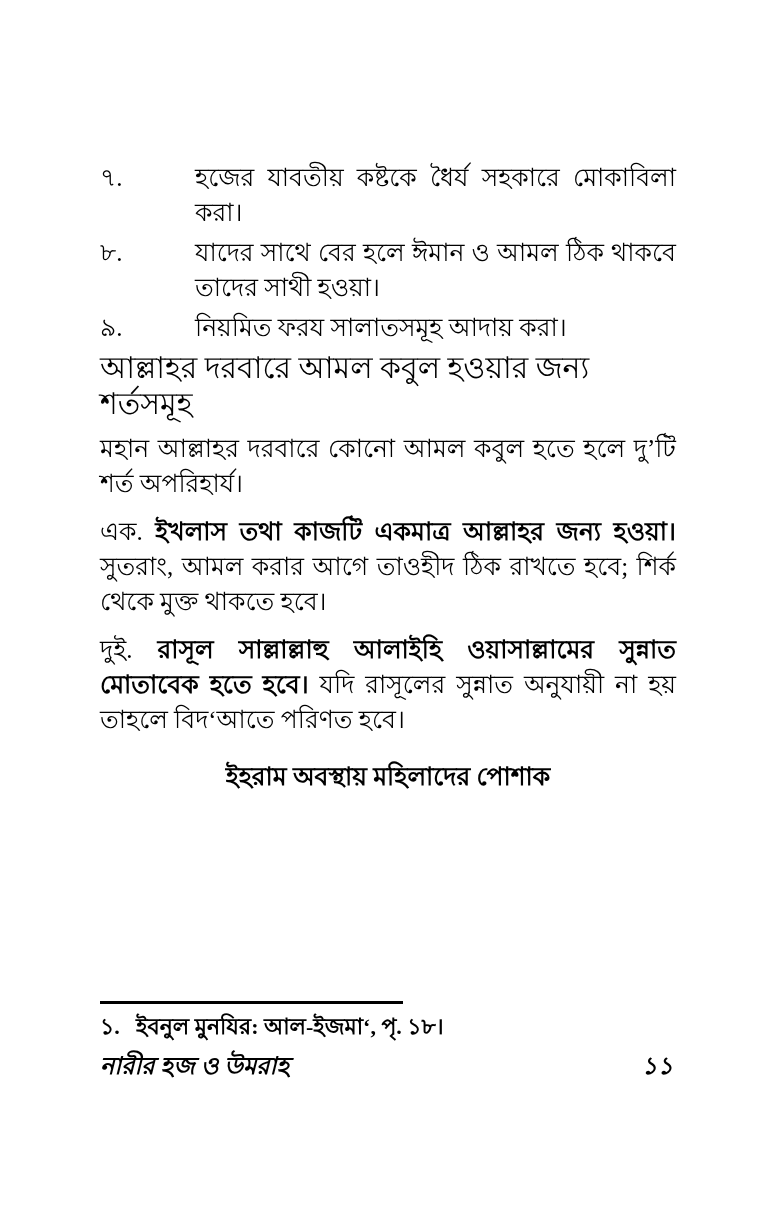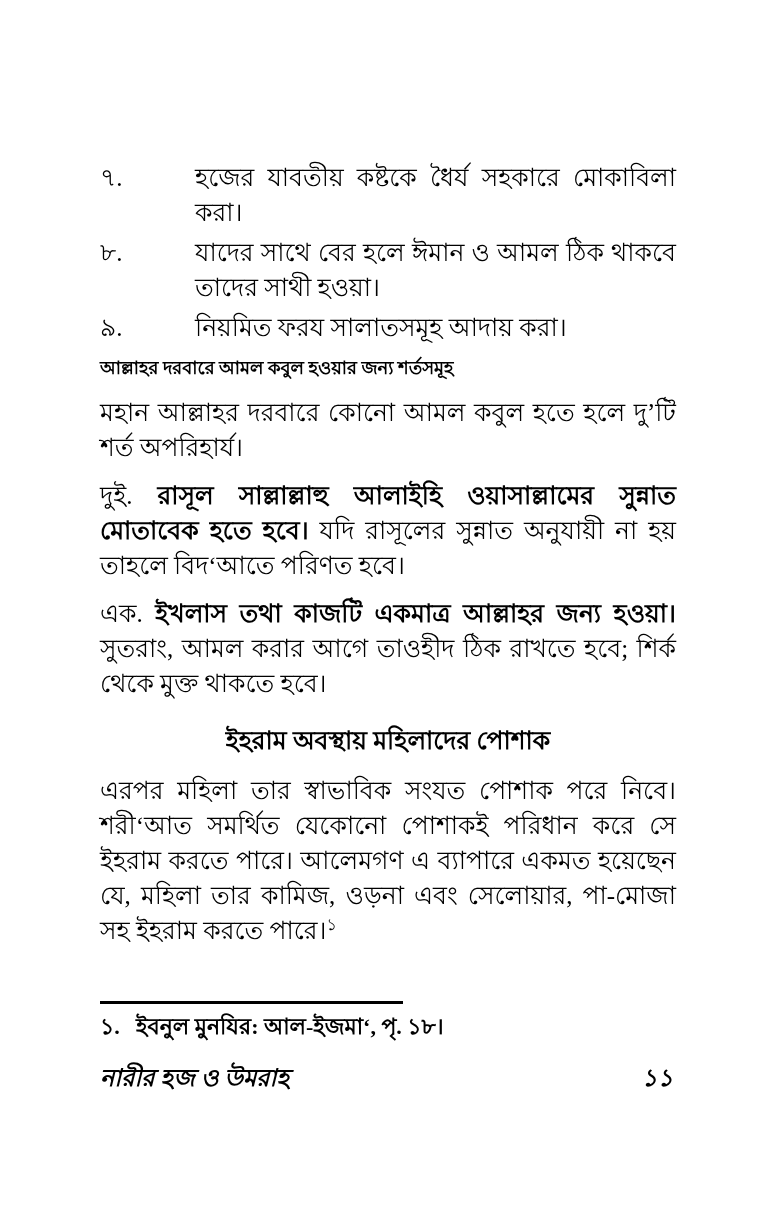--- a/index.html
+++ b/index.html
@@ -35,22 +35,22 @@
     .num-item .num {
       flex: 0 0 48px;
       text-align: left;
     }
     .num-item .txt {
       flex: 1 1 auto;
       text-align: justify;
       margin-left: 47px;
     }
     .section-heading {
-      font-weight: 700;
-      font-size: 18px;
+      font-weight: 400;
+      font-size: 30px;
       line-height: 36px;
       margin: 2px 0 6px 0;
       text-align: left;
     }
     p.body-para {
       text-align: justify;
       margin: 9px 0 13px 0;
     }
     p.body-para .bold-run { font-weight: 700; }
     .chapter-heading {
@@ -93,21 +93,20 @@
       top: 1050px;
       display: flex;
       justify-content: space-between;
       align-items: baseline;
       font-size: 24px;
       line-height: 32px;
     }
     .book-title {
       font-style: italic;
       font-weight: 700;
-      margin-top: 12px;
     }
     .page-number {
       font-weight: 700;
       font-style: italic;
     }
   </style>
 </head>
 <body>
 
 <div class="page">
@@ -126,27 +125,26 @@
       <div class="num-item">
         <span class="num">৯.</span>
         <span class="txt">নিয়মিত ফরয সালাতসমূহ আদায় করা।</span>
       </div>
     </div>
 
     <h3 class="section-heading">আল্লাহর দরবারে আমল কবুল হওয়ার জন্য শর্তসমূহ</h3>
 
     <p class="body-para">মহান আল্লাহর দরবারে কোনো আমল কবুল হতে হলে দু’টি শর্ত অপরিহার্য।</p>
 
+    <p class="body-para"><span>এক. </span><span class="bold-run">ইখলাস তথা কাজটি একমাত্র আল্লাহর জন্য হওয়া।</span><span> সুতরাং, আমল করার আগে তাওহীদ ঠিক রাখতে হবে; শির্ক থেকে মুক্ত থাকতে হবে।</span></p>
+
     <p class="body-para"><span>দুই. </span><span class="bold-run">রাসূল সাল্লাল্লাহু আলাইহি ওয়াসাল্লামের সুন্নাত মোতাবেক হতে হবে।</span><span> যদি রাসূলের সুন্নাত অনুযায়ী না হয় তাহলে বিদ‘আতে পরিণত হবে।</span></p>
-
-    <p class="body-para"><span>এক. </span><span class="bold-run">ইখলাস তথা কাজটি একমাত্র আল্লাহর জন্য হওয়া।</span><span> সুতরাং, আমল করার আগে তাওহীদ ঠিক রাখতে হবে; শির্ক থেকে মুক্ত থাকতে হবে।</span></p>
 
     <h2 class="chapter-heading">ইহরাম অবস্থায় মহিলাদের পোশাক</h2>
 
-    <p class="body-para"><span>এরপর মহিলা তার স্বাভাবিক সংযত পোশাক পরে নিবে। শরী‘আত সমর্থিত যেকোনো পোশাকই পরিধান করে সে ইহরাম করতে পারে। আলেমগণ এ ব্যাপারে একমত হয়েছেন যে, মহিলা তার কামিজ, ওড়না এবং সেলোয়ার, পা-মোজা সহ ইহরাম করতে পারে।</span><sup class="fn-ref">১</sup></p>
 
   </div>
 
   <div class="footnote-block">
     <div class="footnote-rule"></div>
     <div class="footnote-row">
       <span class="fn-num">১.</span>
       <span class="fn-txt">ইবনুল মুনযির: আল-ইজমা‘, পৃ. ১৮।</span>
     </div>
   </div>

